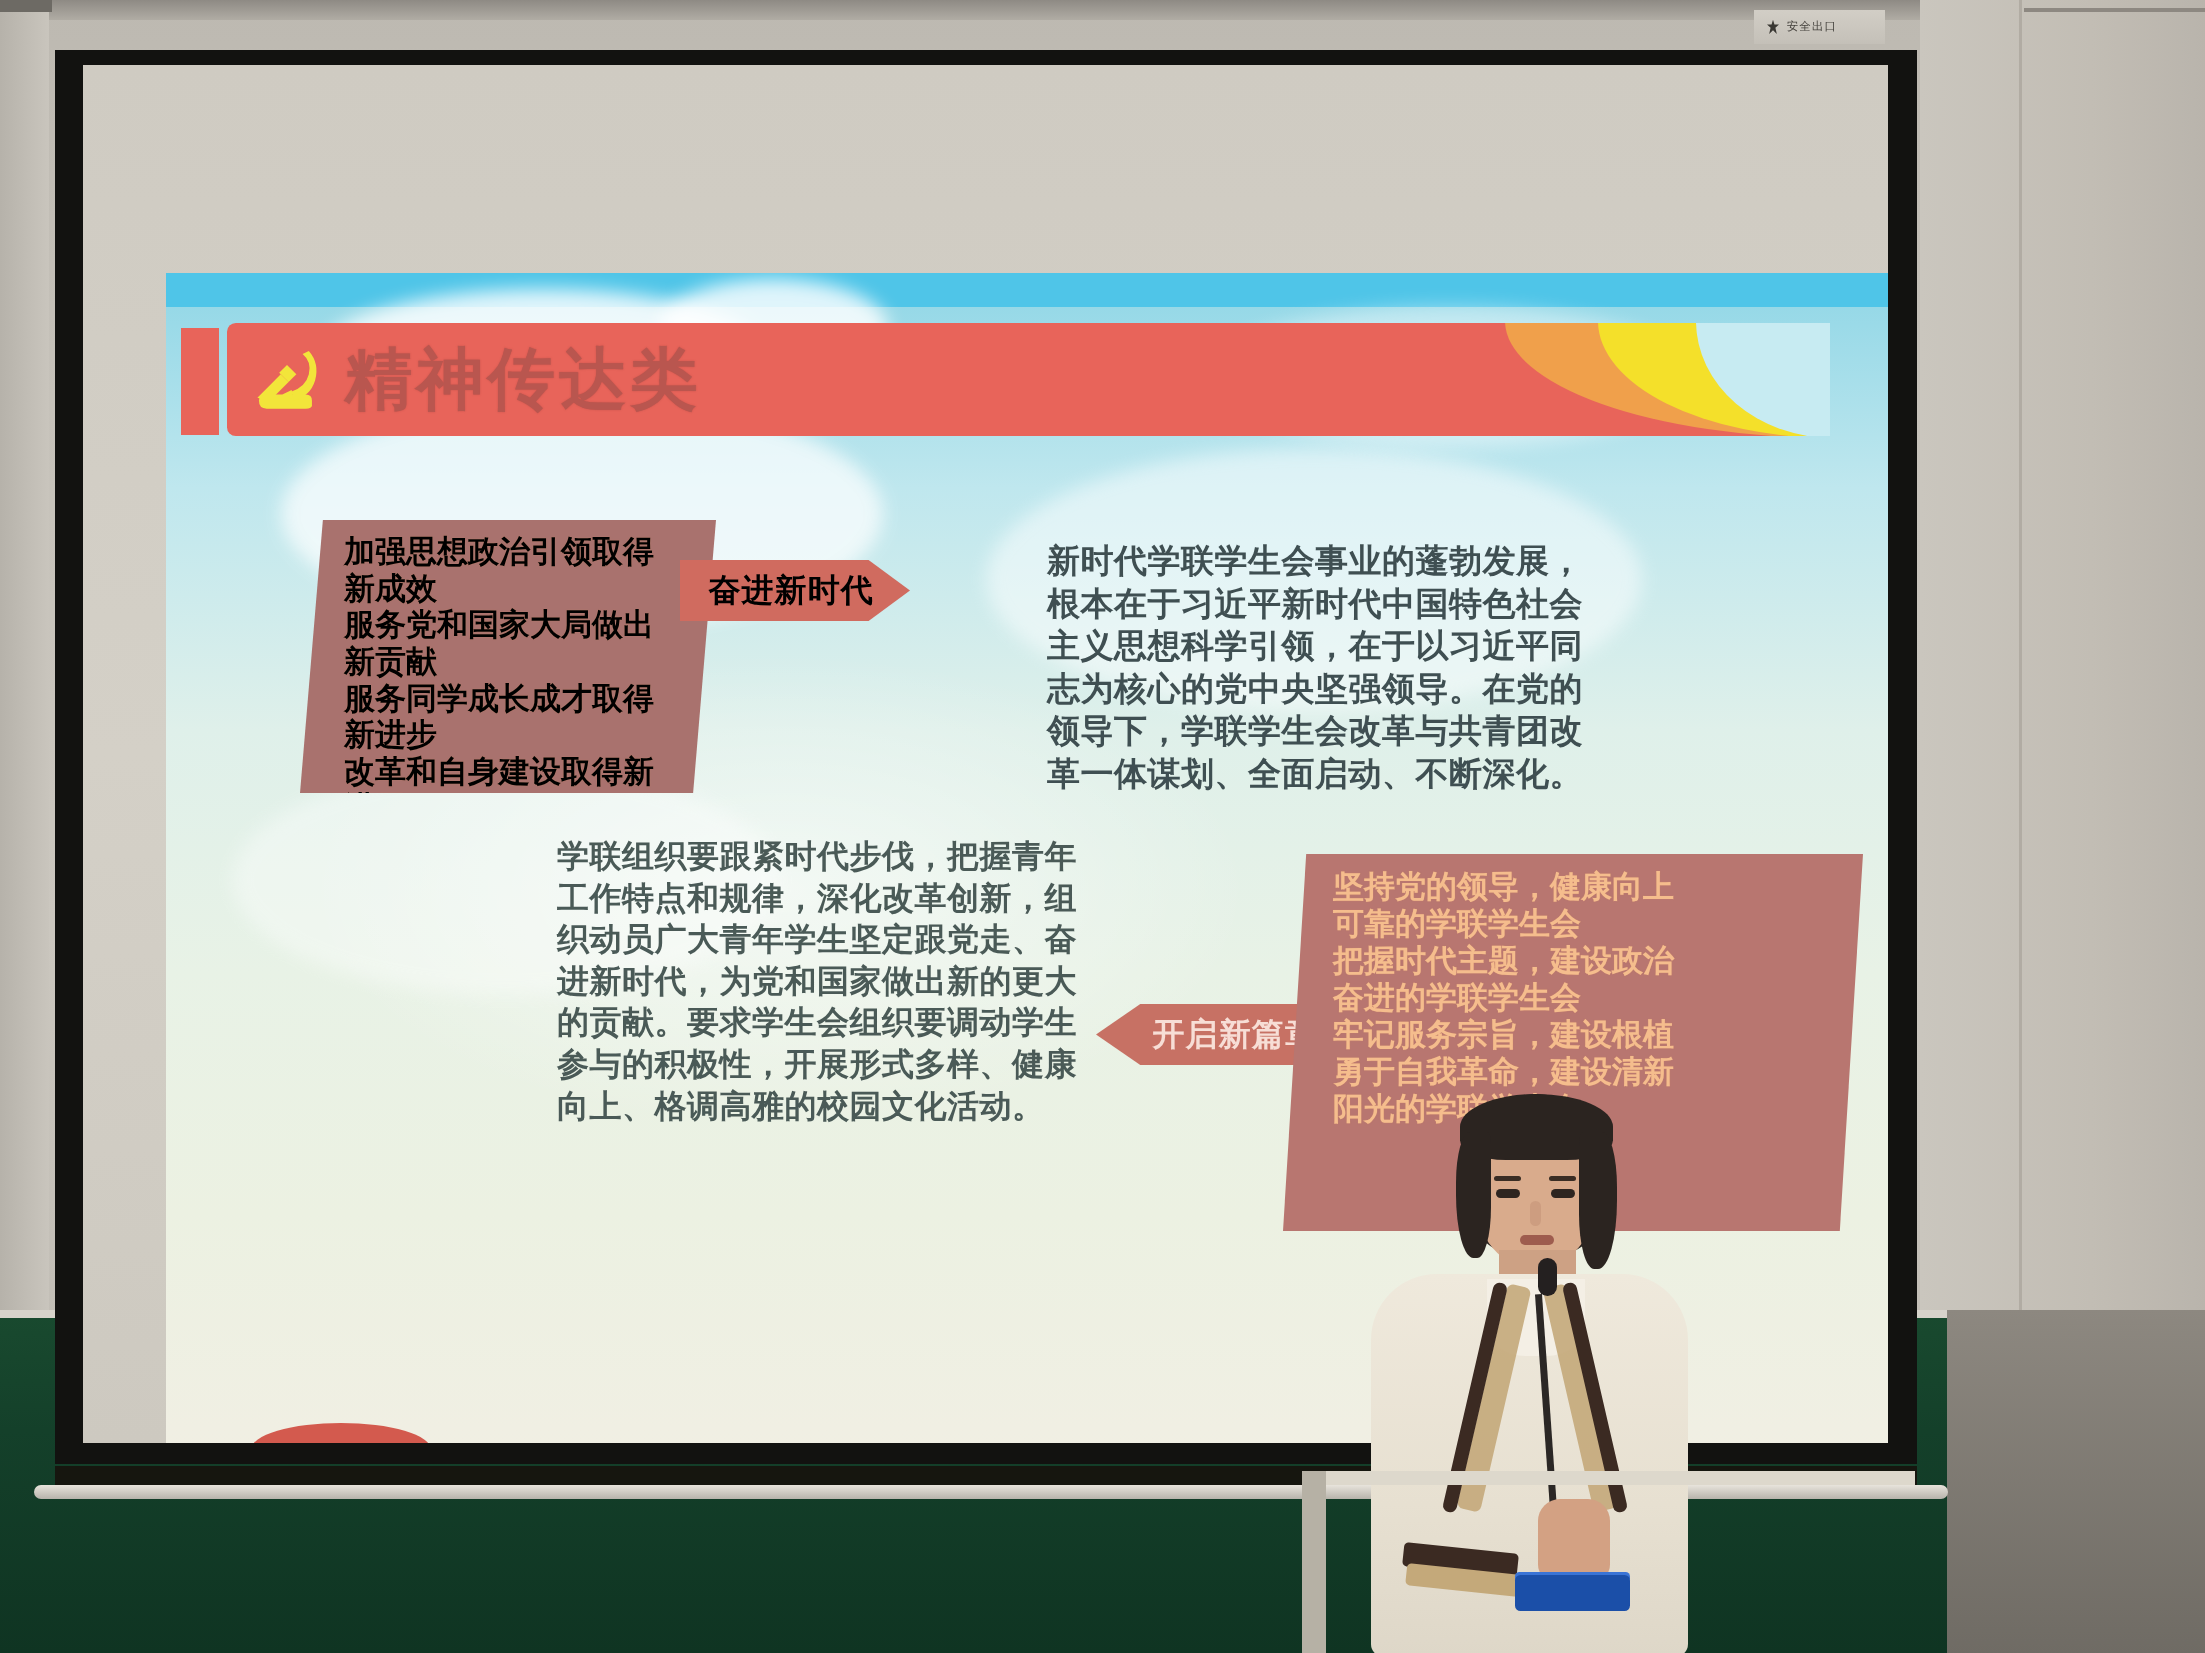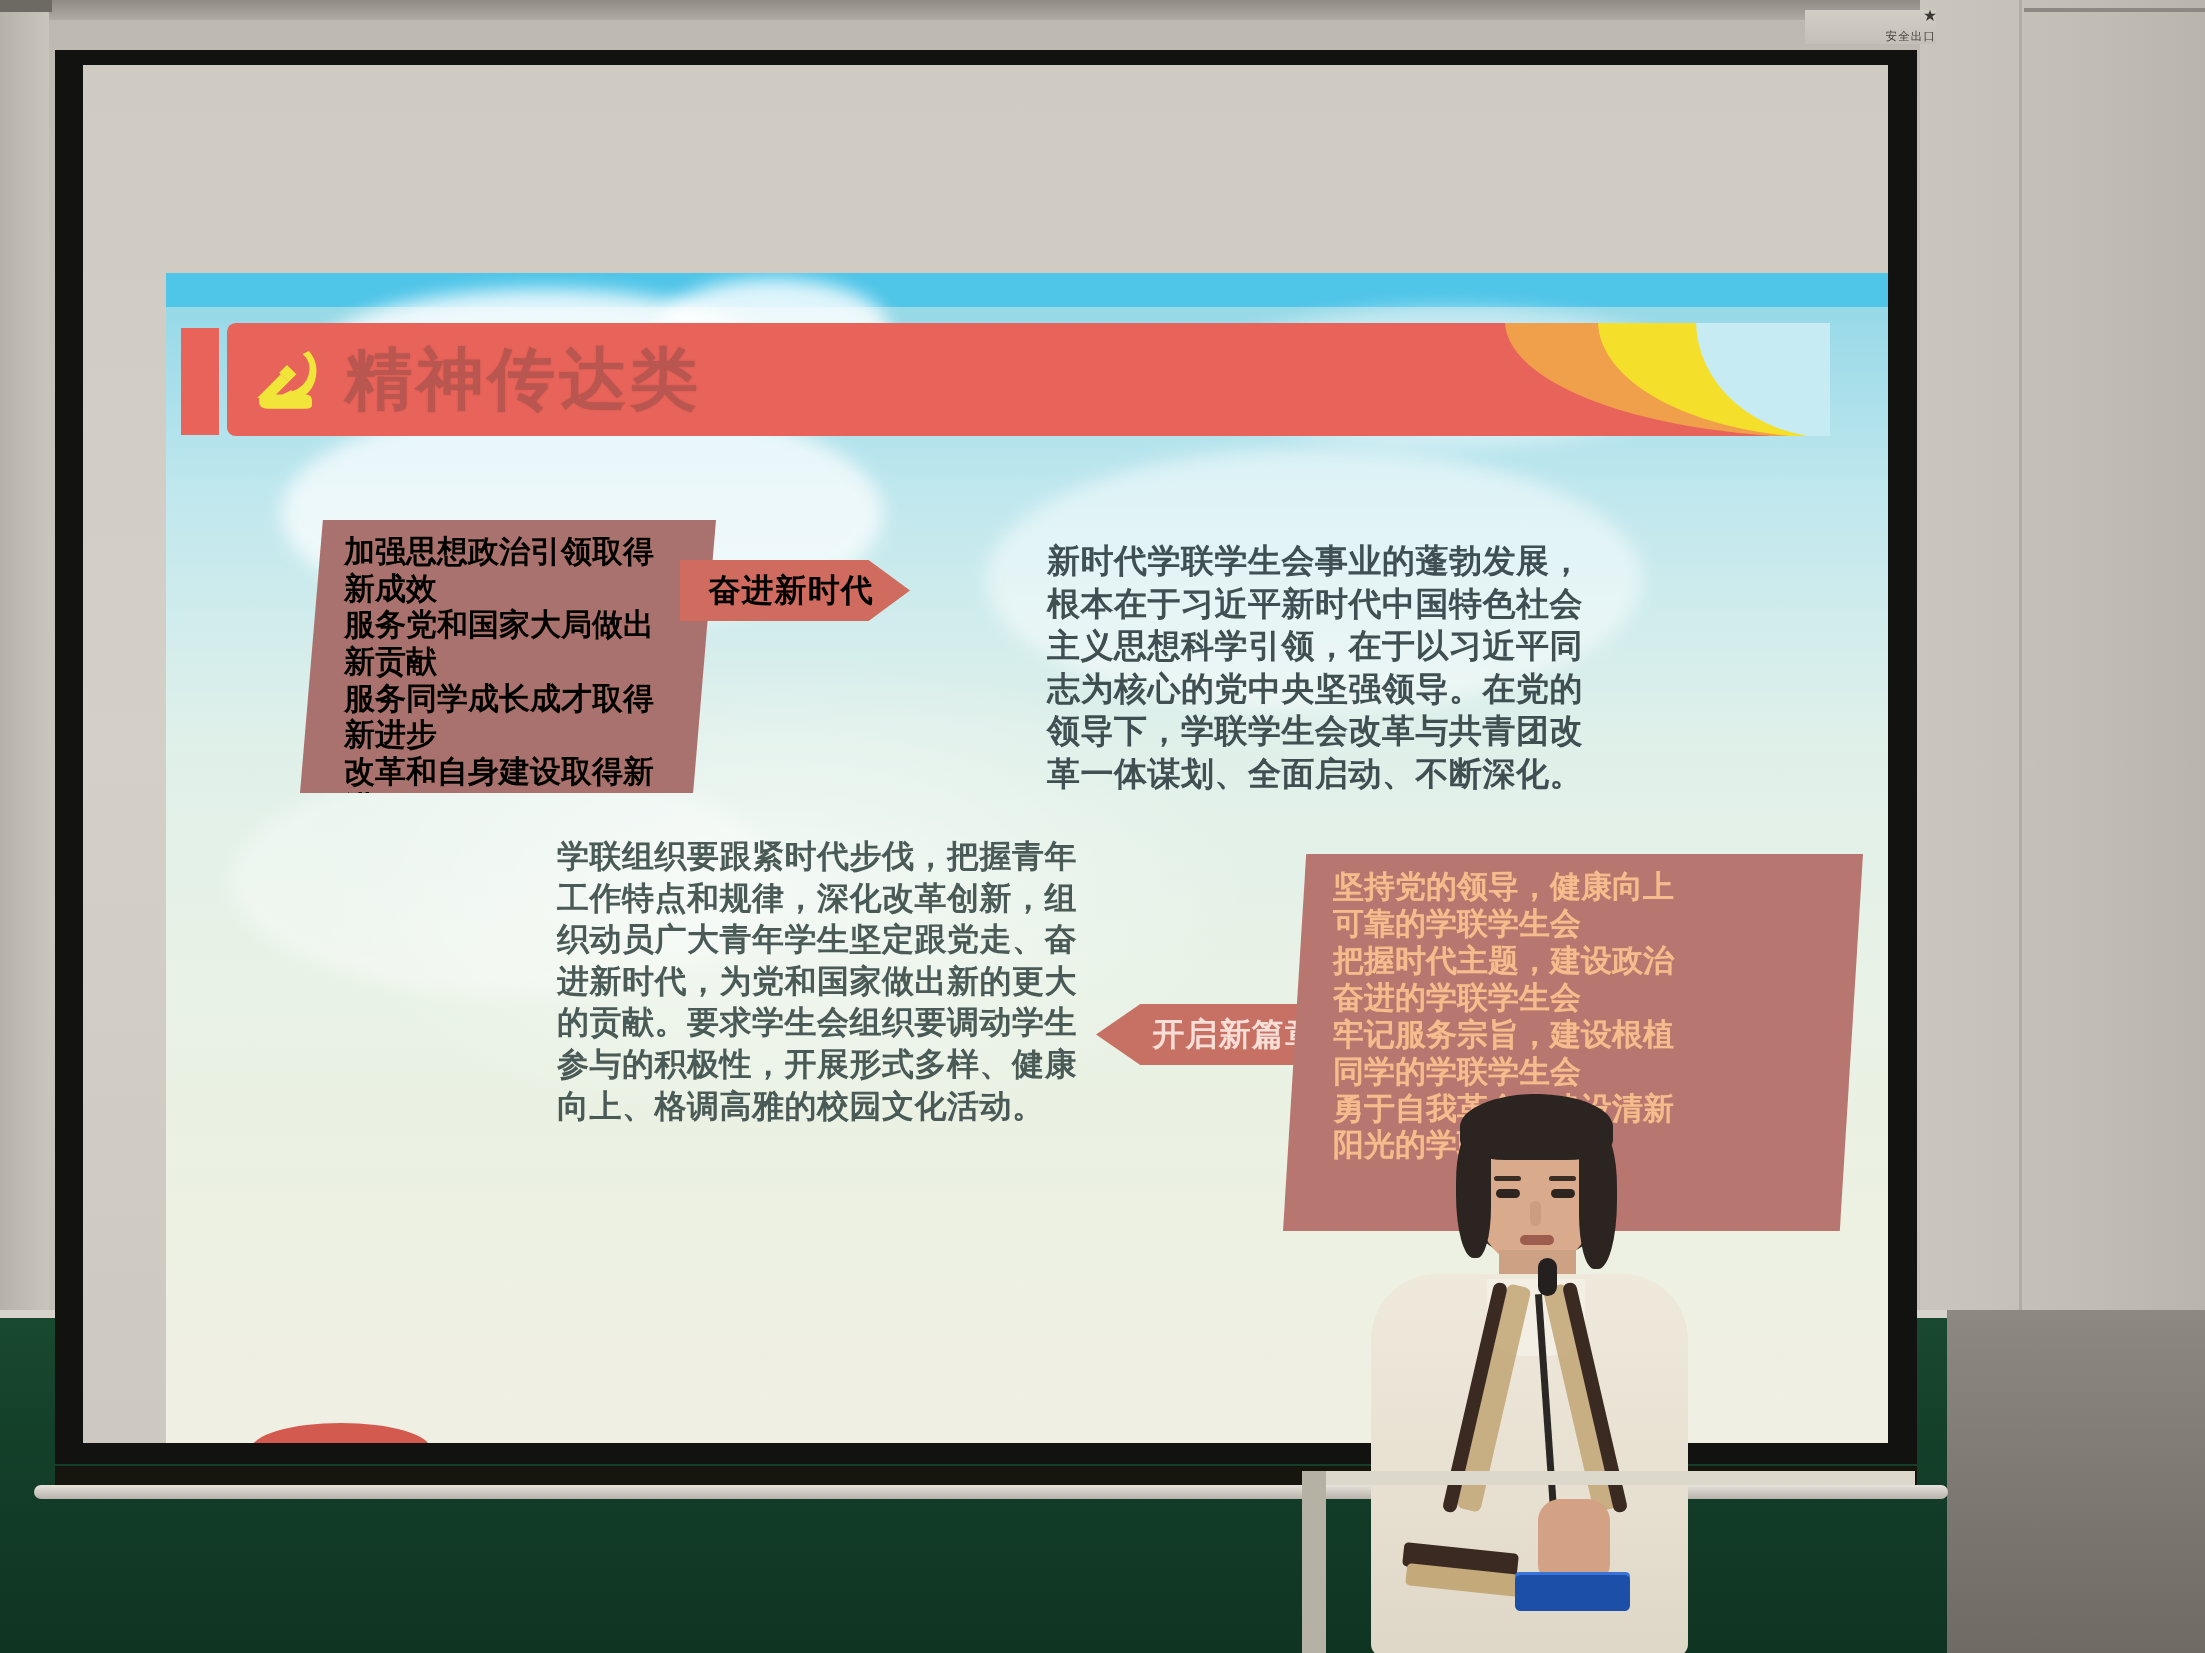--- a/index.html
+++ b/index.html
@@ -34,23 +34,23 @@
     background:linear-gradient(180deg,#8e8a84 0%, #b0aca4 100%);
   }
   .ceiling-dark-left {
     position:absolute; left:0; top:0; width:52px; height:12px; background:#6d6a64;
   }
   .ceiling-panel-line {
     position:absolute; left:2024px; top:7.7px; width:182px; height:4.4px;
     background:#8d8881;
   }
   .wall-sign {
-    position:absolute; left:1805px; top:9.8px; width:131px; height:34px;
+    position:absolute; left:1754px; top:9.8px; width:131px; height:34px;
     background:linear-gradient(180deg,#d2cec6,#c4c0b8);
-    display:flex; align-items:flex-end; gap:7.7px; padding-left:13px;flex-direction:column;
+    display:flex; align-items:center; gap:7.7px; padding-left:13px;
   }
   .wall-sign .ws-ico {
     width:12px; height:14.2px; background:#3a3833;
     clip-path:polygon(50% 0%,62% 34%,100% 34%,70% 56%,82% 100%,50% 74%,18% 100%,30% 56%,0% 34%,38% 34%);
   }
   .wall-sign .ws-txt { font-size:11.5px; color:#45423d; letter-spacing:1.1px; }
 
   .blackboard {
     position:absolute; left:0; top:1310px; width:2205px; height:344px;
     background:linear-gradient(180deg,#194a2f 0%, #14402a 35%, #0f3422 100%);
@@ -419,21 +419,20 @@
       <div class="tag-left">
         <span>开启新篇章</span>
       </div>
 
       <div class="box-right">
         <p>坚持党的领导，健康向上</p>
         <p>可靠的学联学生会</p>
         <p>把握时代主题，建设政治</p>
         <p>奋进的学联学生会</p>
         <p>牢记服务宗旨，建设根植</p>
-        <p>同学的学联学生会</p>
         <p>勇于自我革命，建设清新</p>
         <p>阳光的学联学生会</p>
       </div>
 
     </div>
   </div>
 
   <div class="screen-bottom-bar"></div>
   <div class="screen-weight-rod"></div>
 

